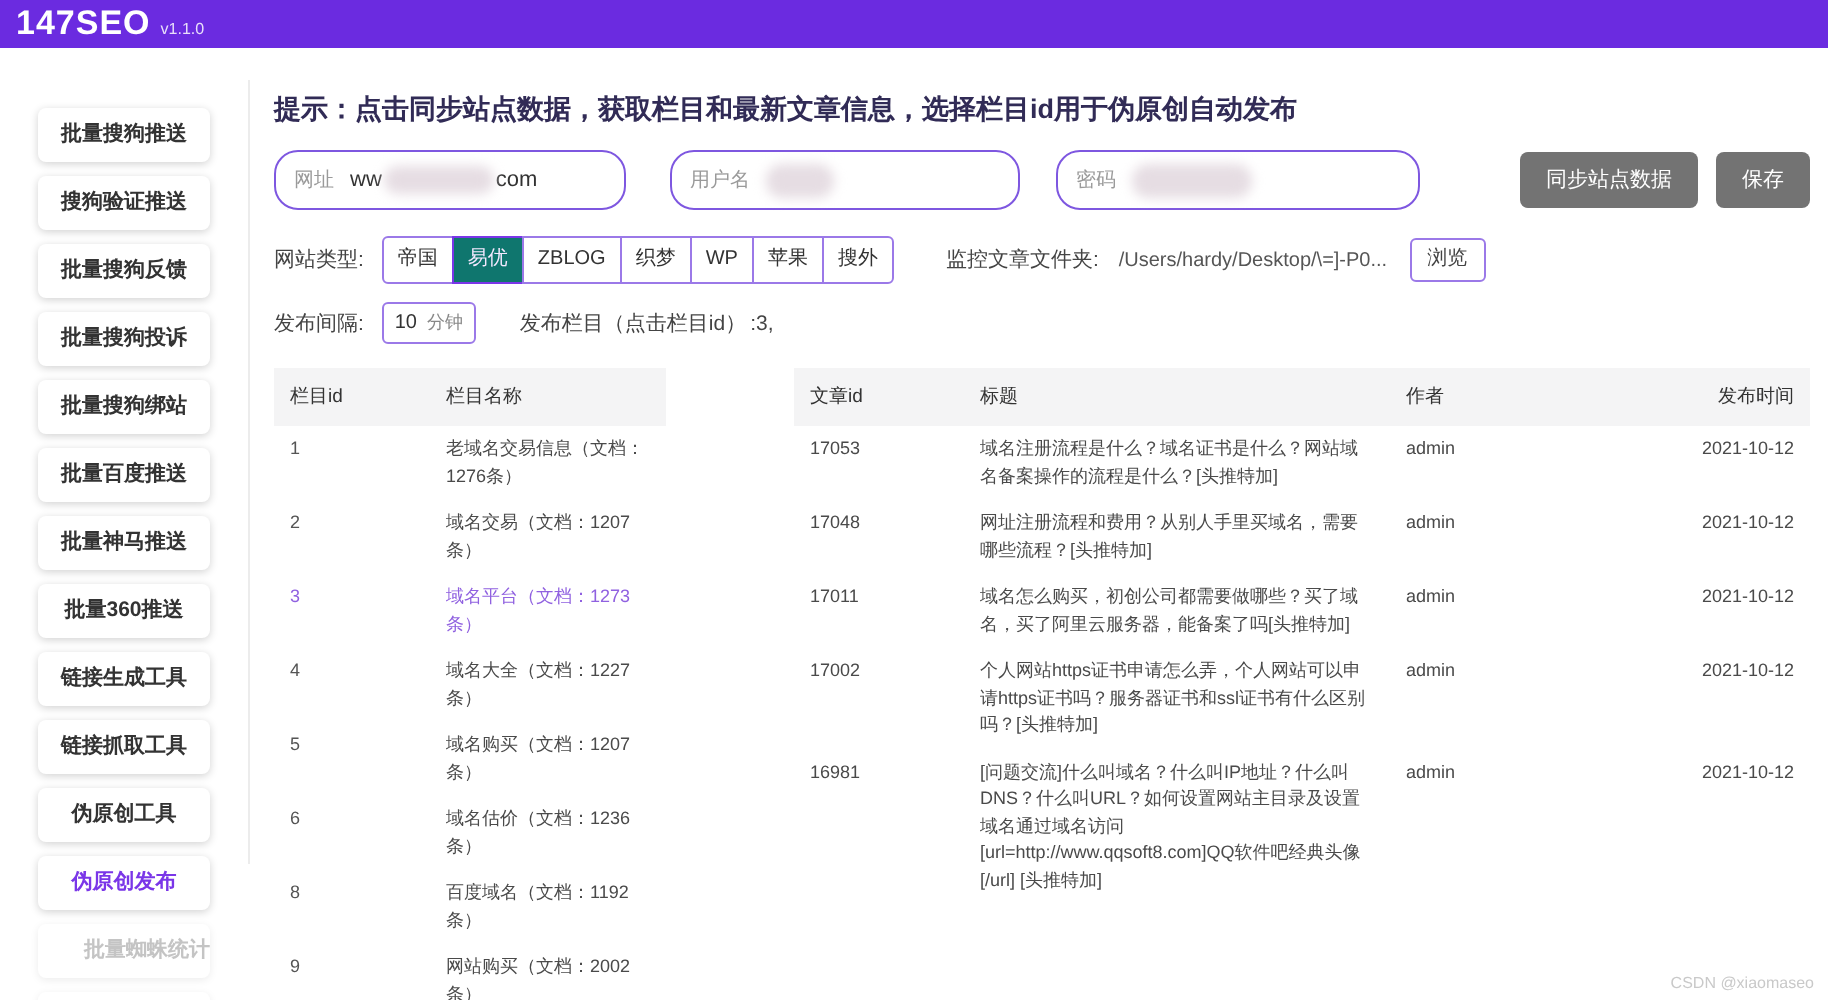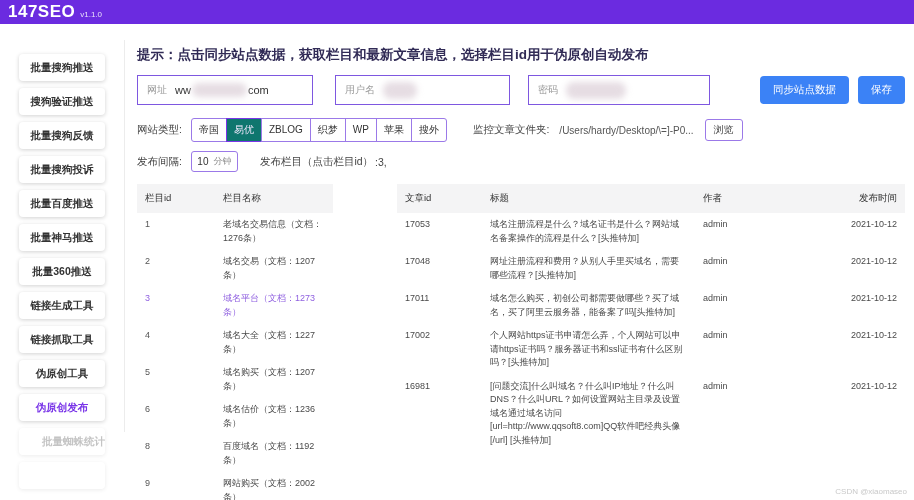--- a/index.html
+++ b/index.html
@@ -16,28 +16,28 @@
   .side-btn { width:86px; height:27px; line-height:27px; margin:0 auto 7px; text-align:center;
               font-size:10.5px; font-weight:bold; color:#333; background:#fff; border-radius:4px;
               box-shadow:0 1px 4px rgba(0,0,0,.18); cursor:pointer; white-space:nowrap; }
   .side-btn.active { color:#7a36e8; }
   .side-btn.disabled { color:#c4c4c4; box-shadow:0 1px 4px rgba(0,0,0,.08); cursor:default;text-align:right; }
   
   .main { position:absolute; top:40px; left:125px; width:789px; height:460px;
           padding:6px 9px 0 12px; }
   .hint { font-size:13.5px; font-weight:bold; color:#312b56; }
   .form-row { display:flex; align-items:center; margin-top:11px; }
-  .inp { height:30px; border:1px solid #7e57e0; border-radius:0; display:flex;
+  .inp { height:30px; border:1px solid #7e57e0; border-radius:12px; display:flex;
          align-items:center; padding:0 9px; background:#fff; }
   .inp .lab { font-size:10px; color:#9a9a9a; margin-right:8px; white-space:nowrap; }
   .inp .val { font-size:11px; color:#333; display:flex; align-items:center; }
   .blur-blob { display:inline-block; background:#e6dde3; border-radius:8px; filter:blur(3px); }
   .w-url  { width:176px; }  .w-user { width:175px; margin-left:22px; }
   .w-pass { width:182px; margin-left:18px; }
-  .btn { background:#3b82f6; color:#fff; font-size:10.5px; border-radius:4px; height:28px;
+  .btn { background:#737373; color:#fff; font-size:10.5px; border-radius:4px; height:28px;
          display:flex; align-items:center; justify-content:center; padding:0 13px;
          cursor:pointer; white-space:nowrap; }
   .btn-sync { margin-left:auto; }
   .btn-save { margin-left:9px; }
   .row2 { display:flex; align-items:center; margin-top:13px; font-size:10.5px; color:#444; }
   .seg { display:flex; margin-left:9px; }
   .seg-item { border:1px solid #9b79e8; padding:0 7px; height:24px; line-height:22px;
               font-size:10px; color:#333; margin-left:-1px; background:#fff; cursor:pointer;
               white-space:nowrap; }
   .seg-item:first-child { margin-left:0; border-radius:3px 0 0 3px; }
@@ -77,20 +77,21 @@
 <div class="header">
   <span class="brand">147SEO</span>
   <span class="version">v1.1.0</span>
 </div>
 
 <div class="sidebar">
     <div class="side-btn">批量搜狗推送</div>
     <div class="side-btn">搜狗验证推送</div>
     <div class="side-btn">批量搜狗反馈</div>
     <div class="side-btn">批量搜狗投诉</div>
+    <div class="side-btn">批量搜狗绑站</div>
     <div class="side-btn">批量百度推送</div>
     <div class="side-btn">批量神马推送</div>
     <div class="side-btn">批量360推送</div>
     <div class="side-btn">链接生成工具</div>
     <div class="side-btn">链接抓取工具</div>
     <div class="side-btn">伪原创工具</div>
     <div class="side-btn active">伪原创发布</div>
     <div class="side-btn disabled">批量蜘蛛统计</div>
     <div class="side-btn disabled"></div>
   </div>

